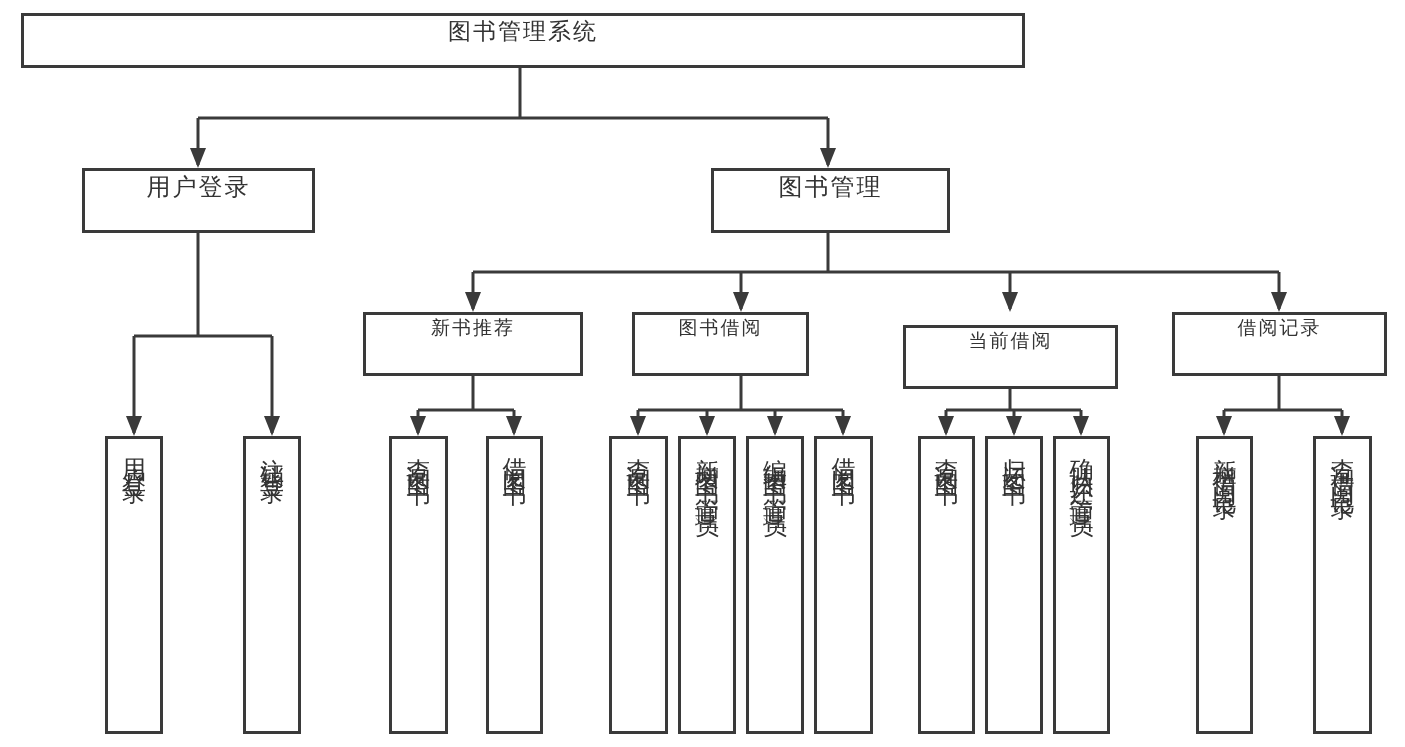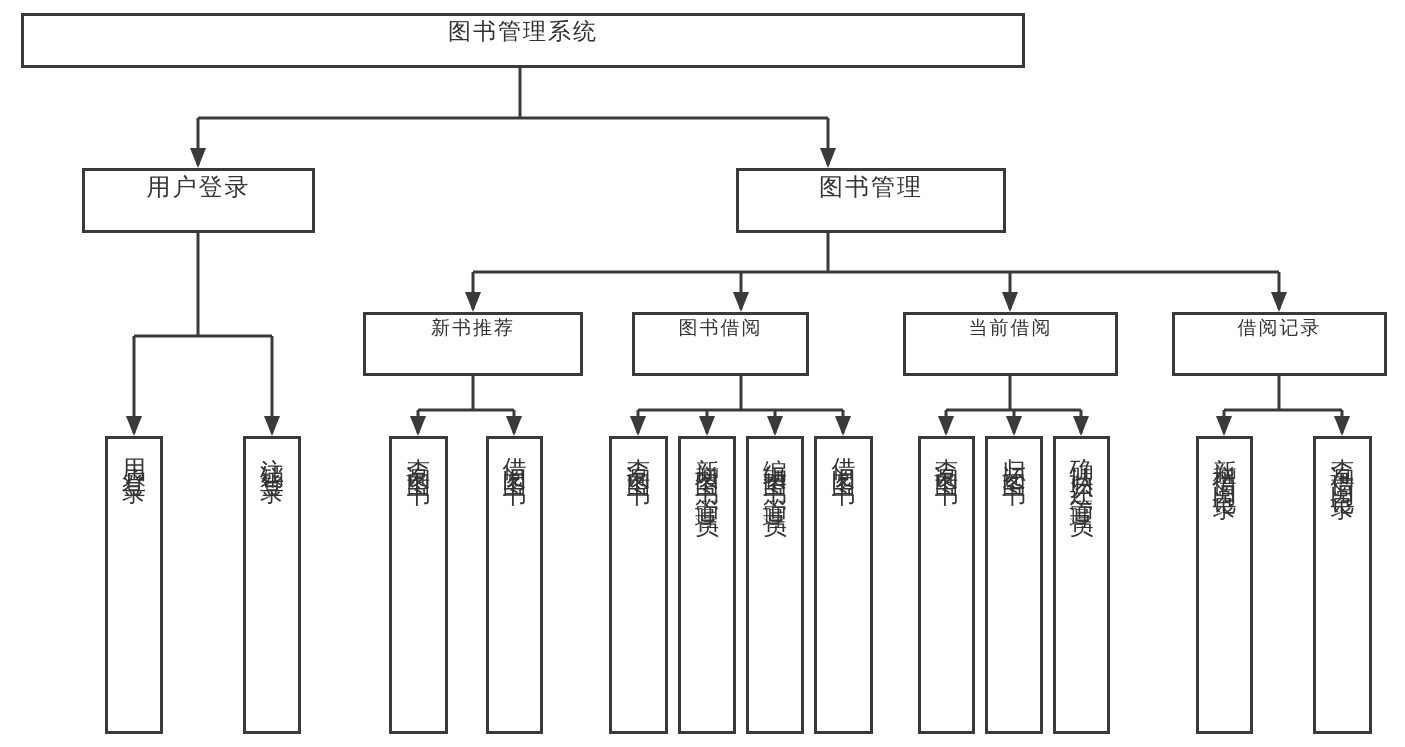--- a/index.html
+++ b/index.html
@@ -90,31 +90,31 @@
     <path d="M1342 410 V433" fill="none" stroke="#3a3a3a" stroke-width="3" marker-end="url(#arrow)"></path>
   </svg>
 
   <div class="node node--root">
     <span>图书管理系统</span>
   </div>
 
   <div class="node node--branch" style="left:82px; width:233px;">
     <span>用户登录</span>
   </div>
-  <div class="node node--branch" style="left:736px; width:270px;">
+  <div class="node node--branch" style="left:711px; width:239px;">
     <span>图书管理</span>
   </div>
 
   <div class="node node--l3" style="left:363px; width:220px;">
     <span>新书推荐</span>
   </div>
   <div class="node node--l3" style="left:632px; width:177px;">
     <span>图书借阅</span>
   </div>
-  <div class="node node--l3" style="left:903px; width:215px;">
+  <div class="node node--l3" style="left:903px; width:215px;margin-top:13px;">
     <span>当前借阅</span>
   </div>
   <div class="node node--l3" style="left:1172px; width:215px;">
     <span>借阅记录</span>
   </div>
 
   <div class="node node--leaf" style="left:105px;">
     <span class="vtext">用户登录</span>
   </div>
   <div class="node node--leaf" style="left:243px;">

